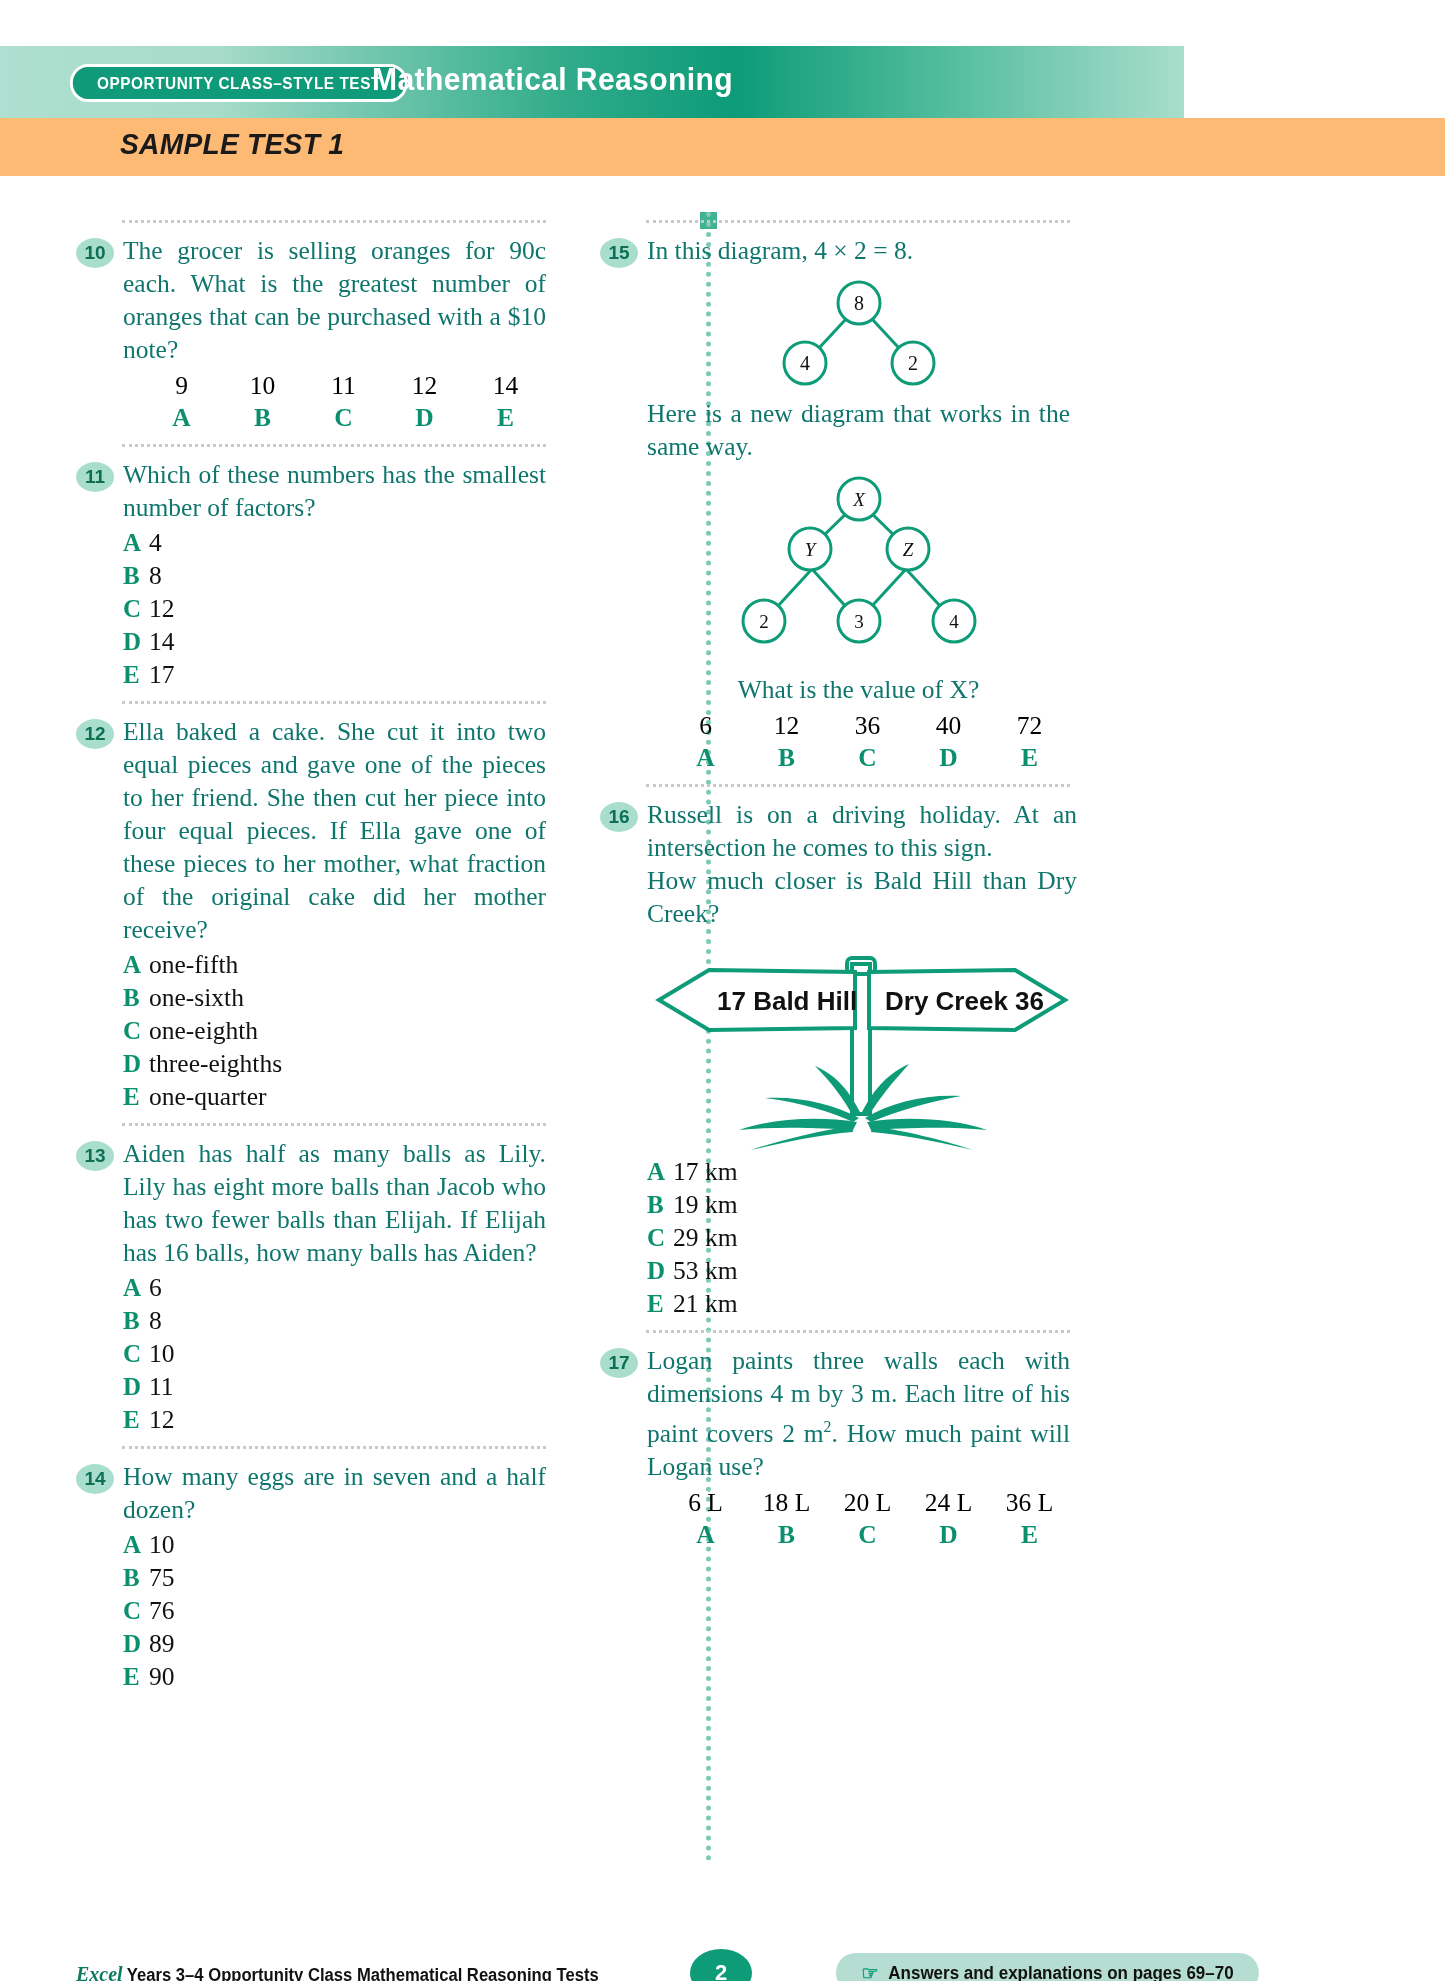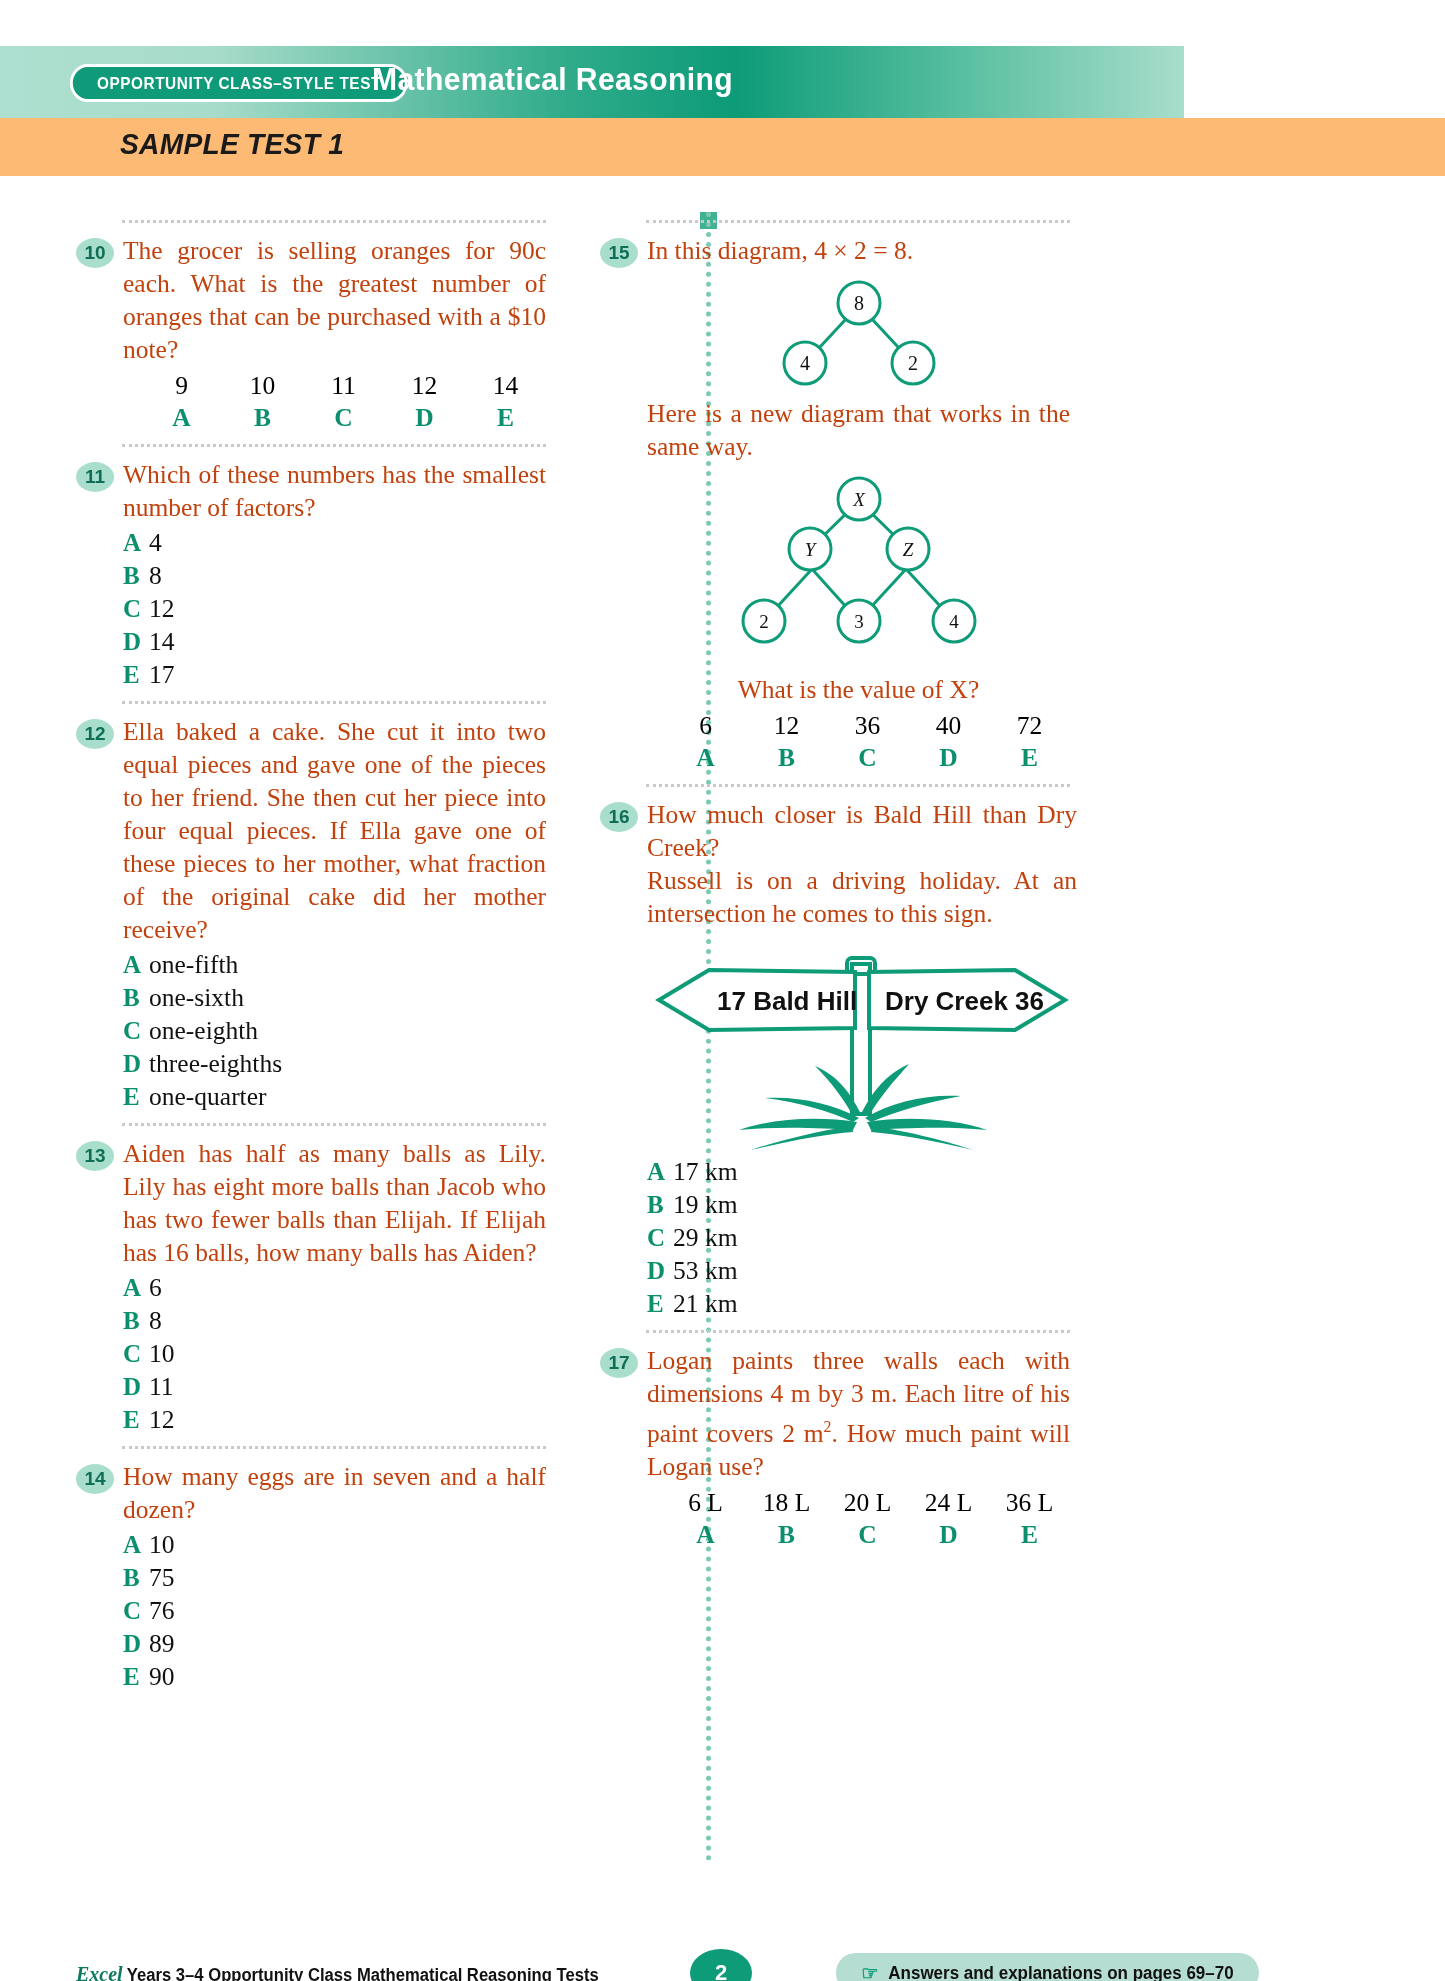--- a/index.html
+++ b/index.html
@@ -76,21 +76,21 @@
   .q-num{
     flex:0 0 auto;width:38px;height:30px;border-radius:50%;
     background:#a9ddcc;color:#0e6f56;
     font-family:"Liberation Sans",sans-serif;
     font-size:19px;font-weight:bold;
     display:flex;align-items:center;justify-content:center;
     margin-right:9px;margin-top:4px;
   }
   .q-content{flex:1 1 auto;}
   .q-text{
-    font-size:25.5px;line-height:33px;color:#c2410c;
+    font-size:25.5px;line-height:33px;color:#0f766e;
     text-align:justify;
   }
   .q-text.nojust{text-align:center;}
 
   
   .opt-list{margin-top:2px;}
   .opt-row{display:flex;align-items:baseline;font-size:25.5px;line-height:33px;}
   .opt-letter{
     color:#0c8f6e;font-weight:bold;width:26px;flex:0 0 auto;
     font-size:25px;
@@ -368,22 +368,22 @@
             </div>
           </div>
         </div>
       </div>
     </div>
     <div class="q">
       <div class="q-rule"></div>
       <div class="q-body">
         <div class="q-num">16</div>
         <div class="q-content">
+          <div class="q-text">Russell is on a driving holiday. At an intersection he comes to this sign.</div>
           <div class="q-text">How much closer is Bald Hill than Dry Creek?</div>
-          <div class="q-text">Russell is on a driving holiday. At an intersection he comes to this sign.</div>
           <svg width="430" height="215" viewBox="0 0 430 215" class="diagram">
             <rect x="205" y="28" width="18" height="150" fill="none" stroke="#0d9b78" stroke-width="4"></rect>
             <rect x="200" y="22" width="28" height="16" rx="5" fill="none" stroke="#0d9b78" stroke-width="4"></rect>
             <polygon points="12,64 62,34 208,36 208,92 62,94" fill="#fff" stroke="#0d9b78" stroke-width="4"></polygon>
             <polygon points="418,64 368,34 222,36 222,92 368,94" fill="#fff" stroke="#0d9b78" stroke-width="4"></polygon>
             <text x="70" y="74" font-family="&quot;Liberation Sans&quot;,sans-serif" font-size="26" font-weight="bold" fill="#111">17  Bald Hill</text>
             <text x="238" y="74" font-family="&quot;Liberation Sans&quot;,sans-serif" font-size="26" font-weight="bold" fill="#111">Dry Creek 36</text>
             <g fill="#0d9b78">
               <path d="M214,178 C200,150 186,138 168,130 C184,146 196,162 206,180 Z"></path>
               <path d="M214,178 C228,150 244,136 262,128 C246,146 232,162 222,180 Z"></path>

